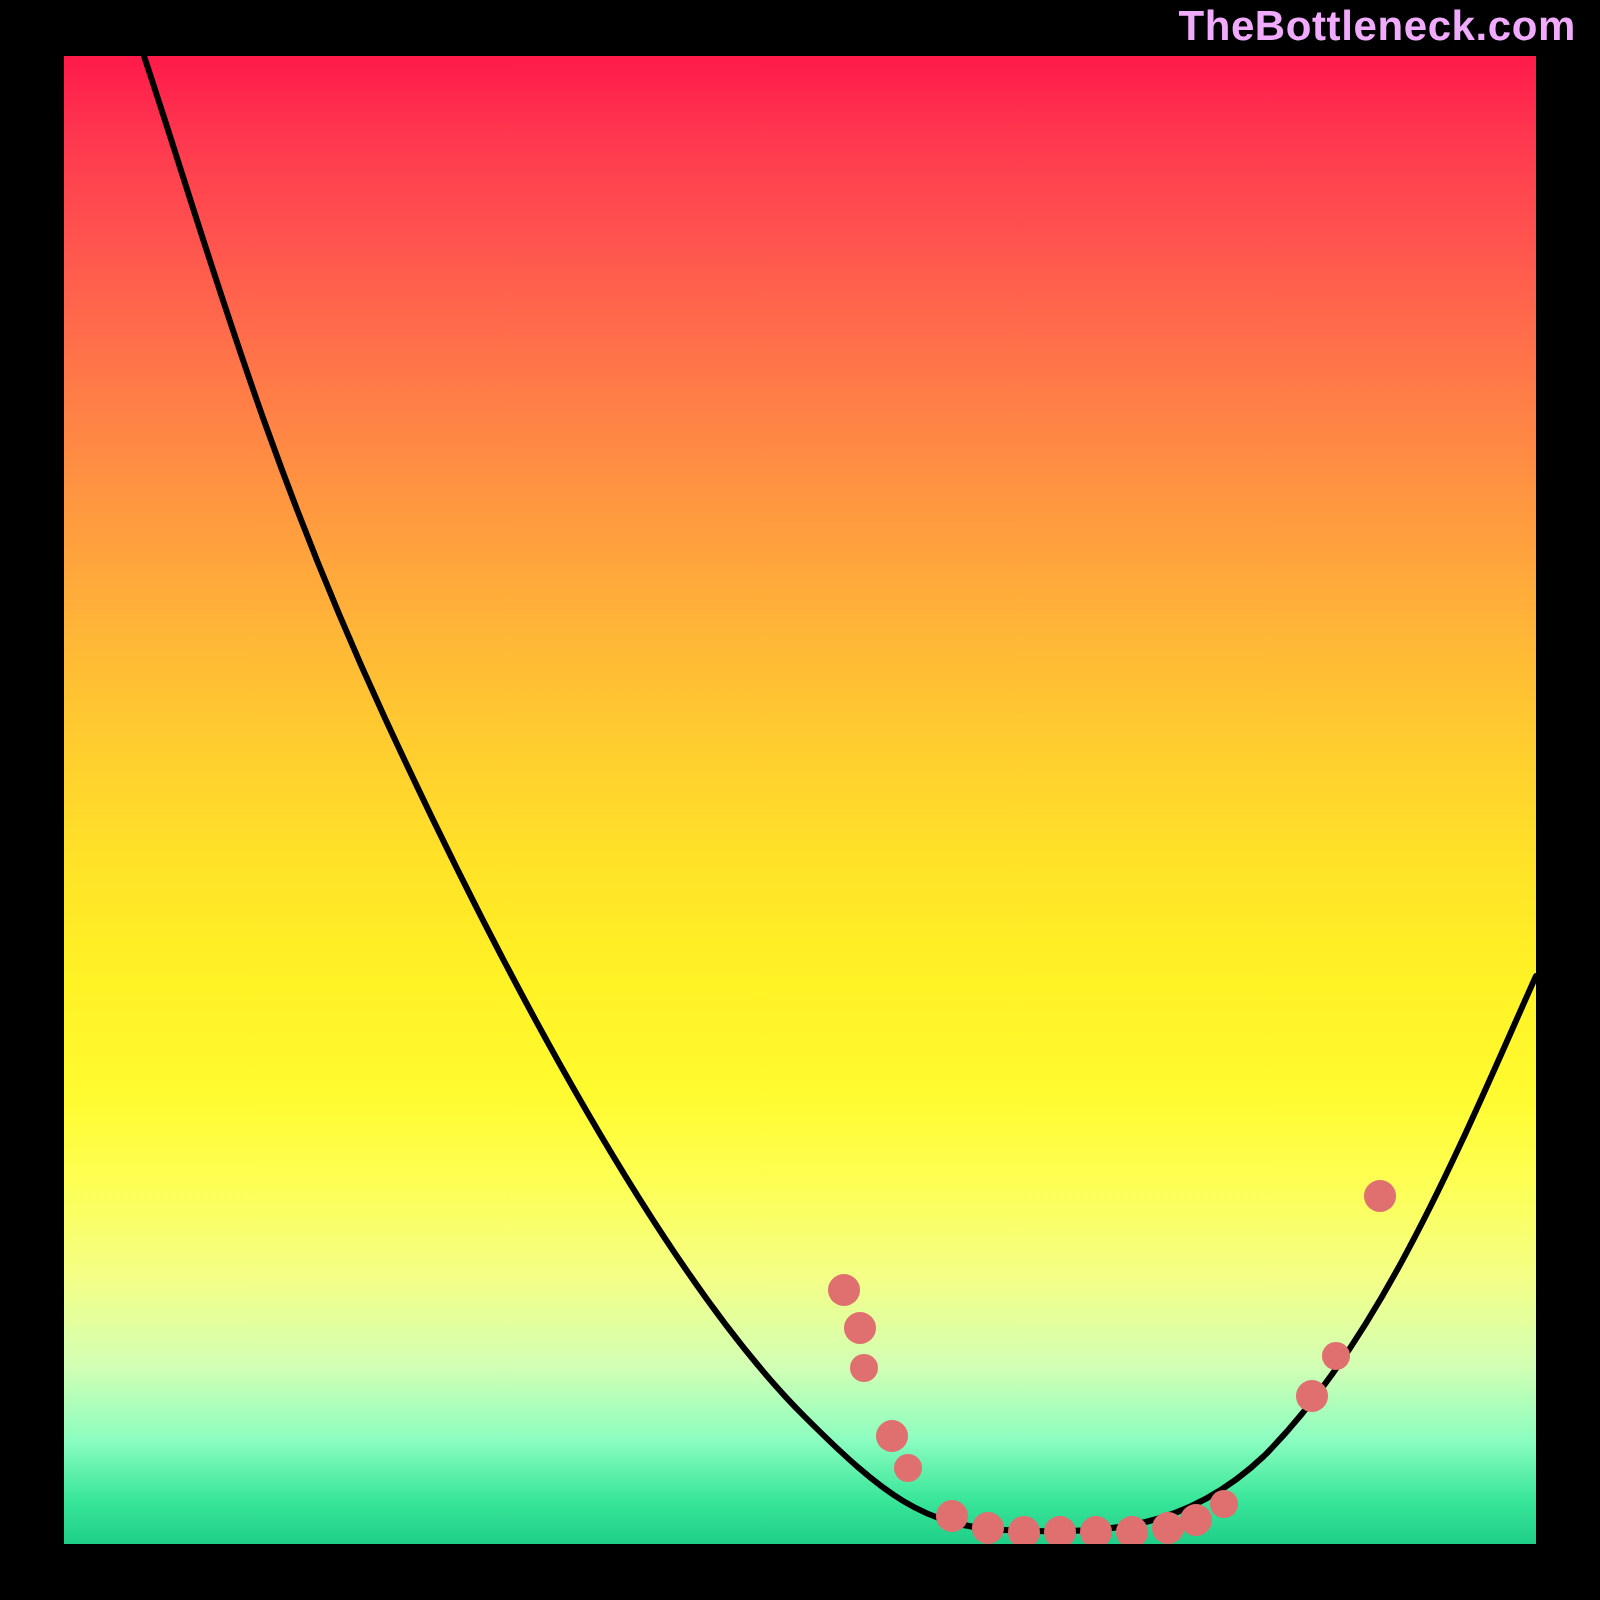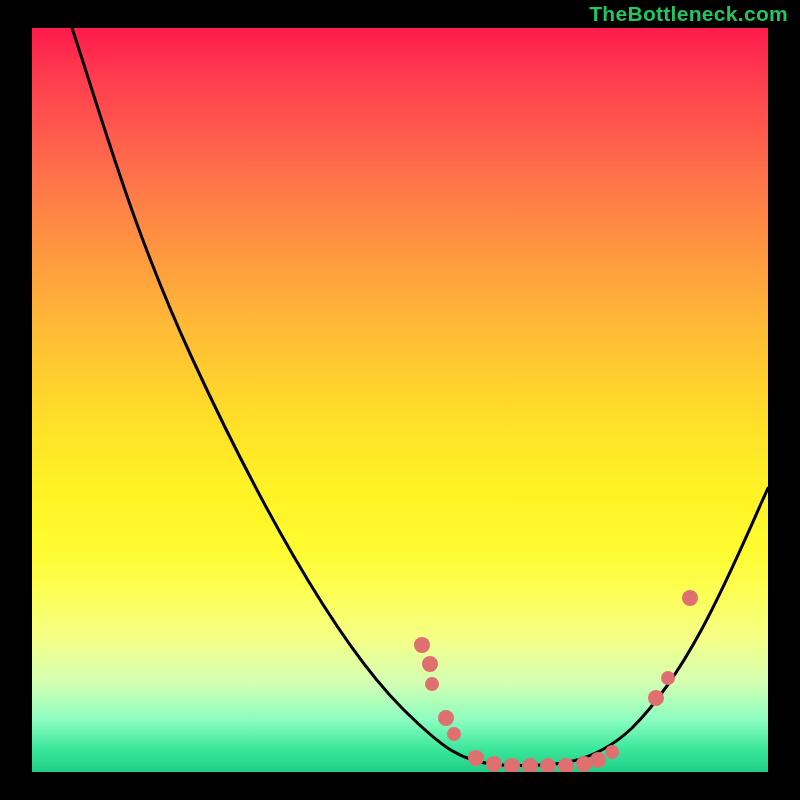--- a/index.html
+++ b/index.html
@@ -14,21 +14,21 @@
   .frame {
     position: relative;
     width: 800px;
     height: 800px;
     background: #000000;
   }
   .watermark {
     position: absolute;
     top: 2px;
     right: 12px;
-    color: #22c55e;
+    color: #f0abfc;
     font-size: 21px;
     font-weight: 600;
     letter-spacing: 0.3px;
     z-index: 10;
   }
   .plot-area {
     position: absolute;
     left: 32px;
     top: 28px;
     width: 736px;

